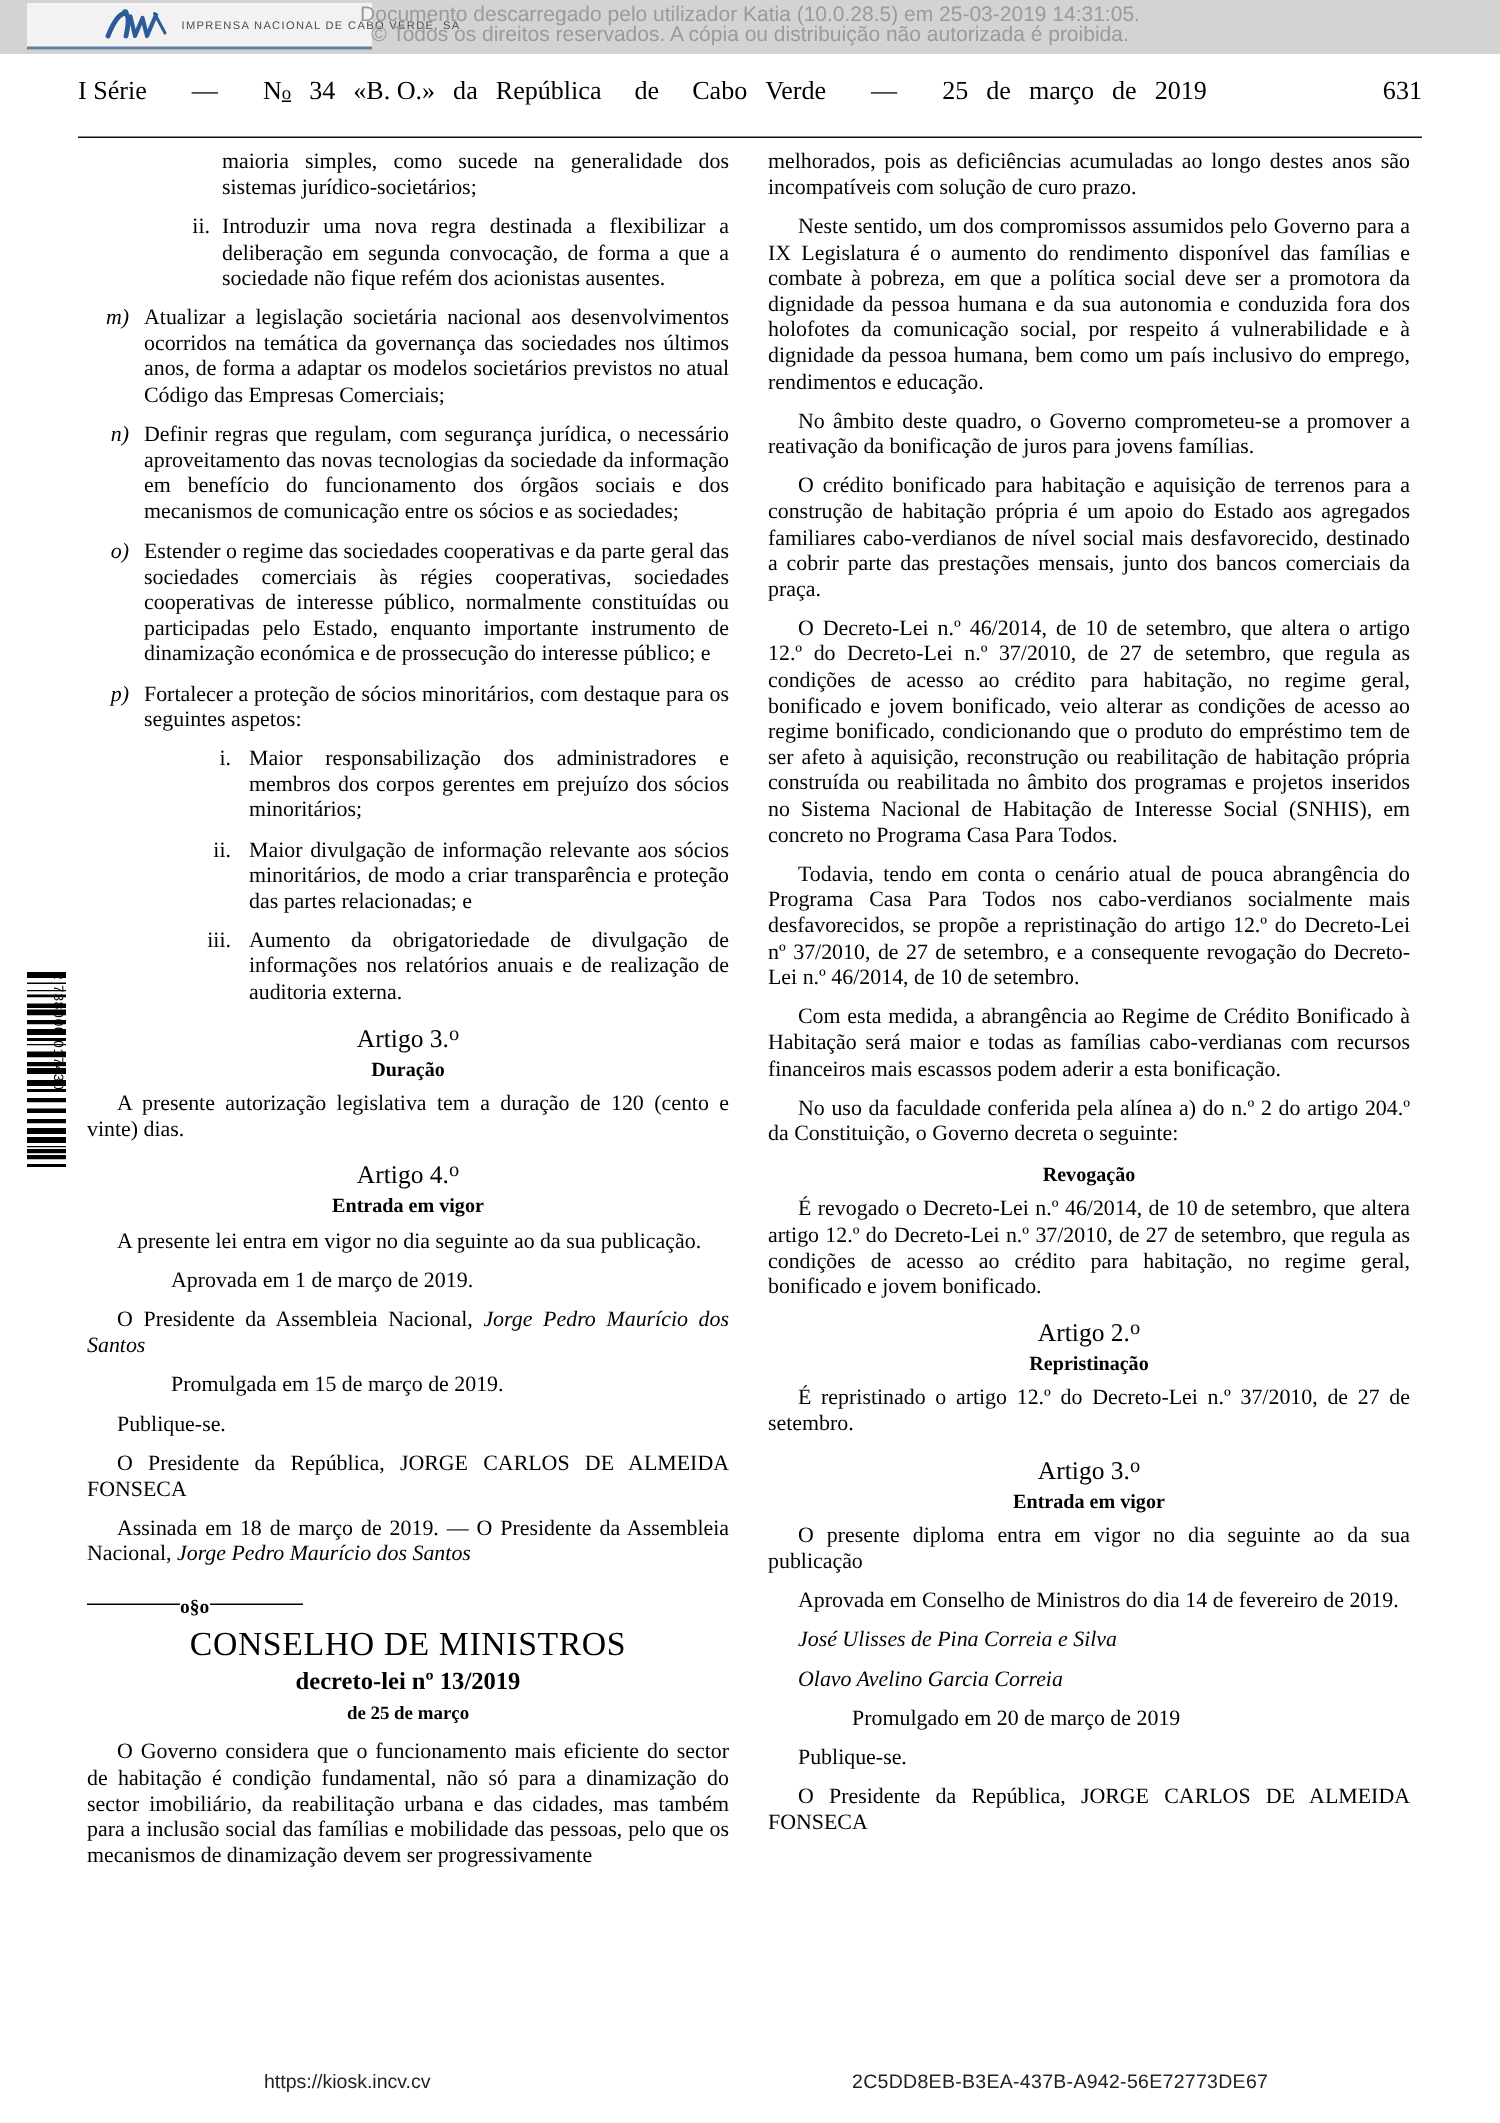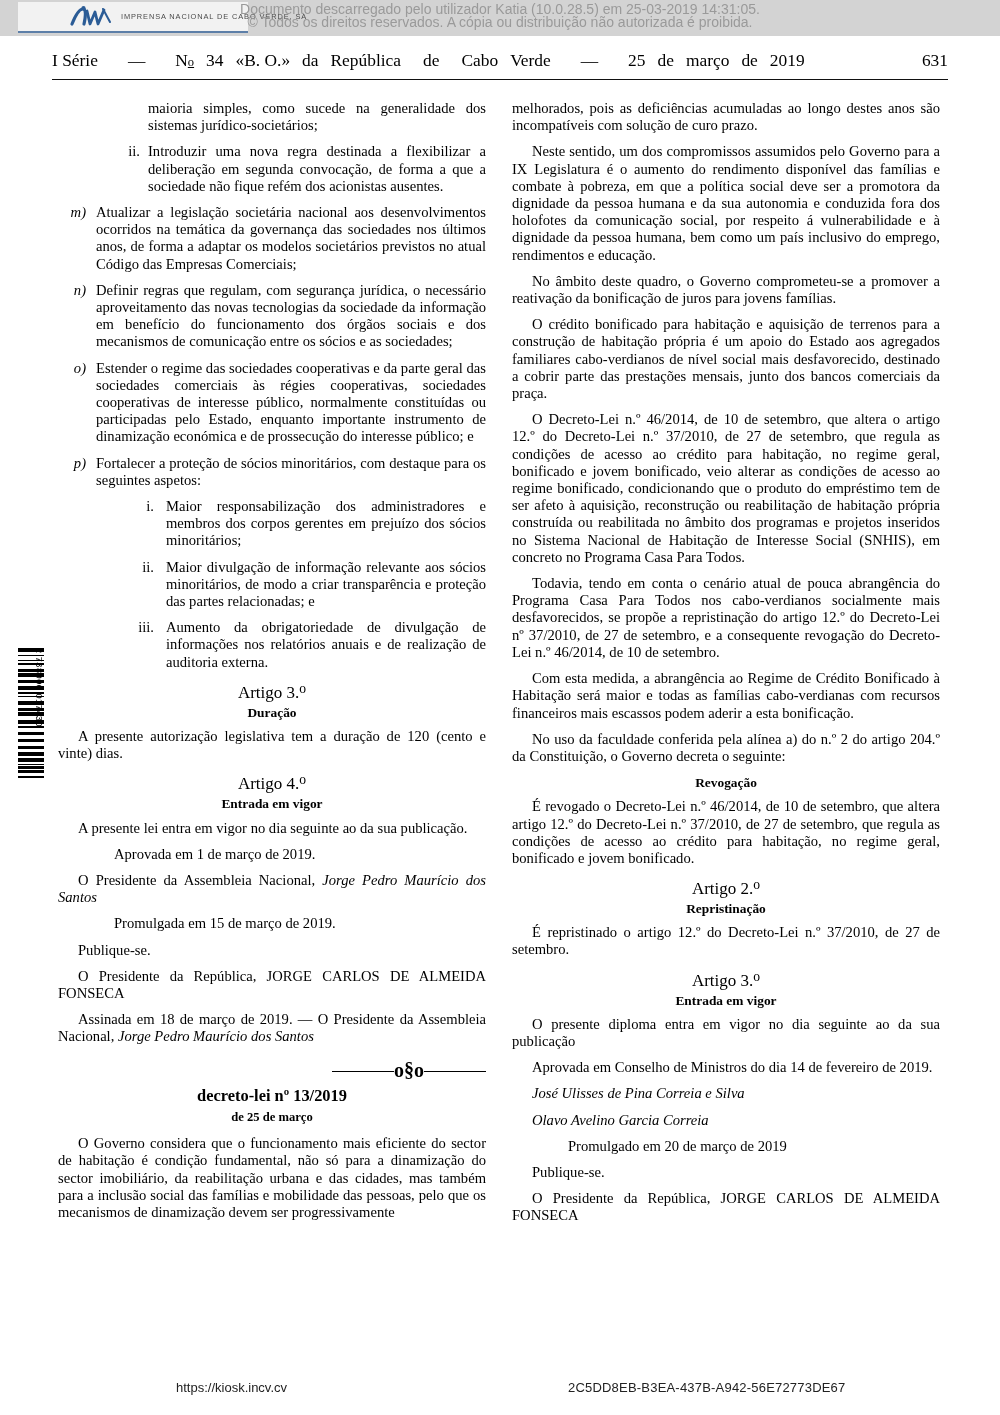--- a/index.html
+++ b/index.html
@@ -62,21 +62,21 @@
   }
   .download-note div { white-space: nowrap; }
 
   
   .runhead {
     position: absolute;
     top: 50px;
     left: 52px;
     width: 896px;
     border-bottom: 1.6px solid #111;
-    padding-bottom: 8px;
+    padding-bottom: 20px;
     font-size: 17.4px;
     display: flex;
     align-items: baseline;
     white-space: nowrap;
   }
   .runhead .seg { display: inline-block; }
   .runhead .sp-sm { width: 12px; }
   .runhead .sp-md { width: 22px; }
   .runhead .sp-lg { width: 30px; }
   .runhead .spacer { flex: 1 1 auto; }
@@ -173,23 +173,23 @@
     text-align: center;
     font-weight: bold;
     font-size: 13.4px;
     margin: 0 0 7px;
   }
   .indent-big { text-indent: 56px; }
   .italic { font-style: italic; }
 
   
   .ornament {
-    text-align: right;
+    text-align: left;
     margin: 16px 0 8px;
-    font-size: 20px;
+    font-size: 13px;
     font-weight: bold;
     letter-spacing: 0;
     white-space: nowrap;
   }
   .ornament .rule {
     display: inline-block;
     width: 62px;
     border-bottom: 1.6px solid #000;
     vertical-align: 5px;
   }
@@ -400,20 +400,21 @@
   <p class="para indent-big">Promulgada em 15 de março de 2019.</p>
 
   <p class="para">Publique-se.</p>
 
   <p class="para">O Presidente da República, JORGE CARLOS DE ALMEIDA FONSECA</p>
 
   <p class="para"><span>Assinada em 18 de março de 2019. — O Presidente da Assembleia Nacional, </span><span class="italic">Jorge Pedro Maurício dos Santos</span></p>
 
   <p class="ornament"><span class="rule"></span><span>o§o</span><span class="rule"></span></p>
 
+  <p class="org-title">CONSELHO DE MINISTROS</p>
   <p class="diploma-title">decreto-lei nº  13/2019</p>
   <p class="diploma-date">de 25 de março</p>
 
   <p class="para">O Governo considera que o funcionamento mais eficiente do sector de habitação é condição fundamental, não só para a dinamização do sector imobiliário, da reabilitação urbana e das cidades, mas também para a inclusão social das famílias e mobilidade das pessoas, pelo que os mecanismos de dinamização devem ser progressivamente</p>
 </div>
 
 <div class="col col-right">
 
   <p class="para para-noindent">melhorados, pois as deficiências acumuladas ao longo destes anos são incompatíveis com solução de curo prazo.</p>
   <p class="para">Neste sentido, um dos compromissos assumidos pelo Governo para a IX Legislatura é o aumento do rendimento disponível das famílias e combate à pobreza, em que a política social deve ser a promotora da dignidade da pessoa humana e da sua autonomia e conduzida fora dos holofotes da comunicação social, por respeito á vulnerabilidade e à dignidade da pessoa humana, bem como um país inclusivo do emprego, rendimentos e educação.</p>

